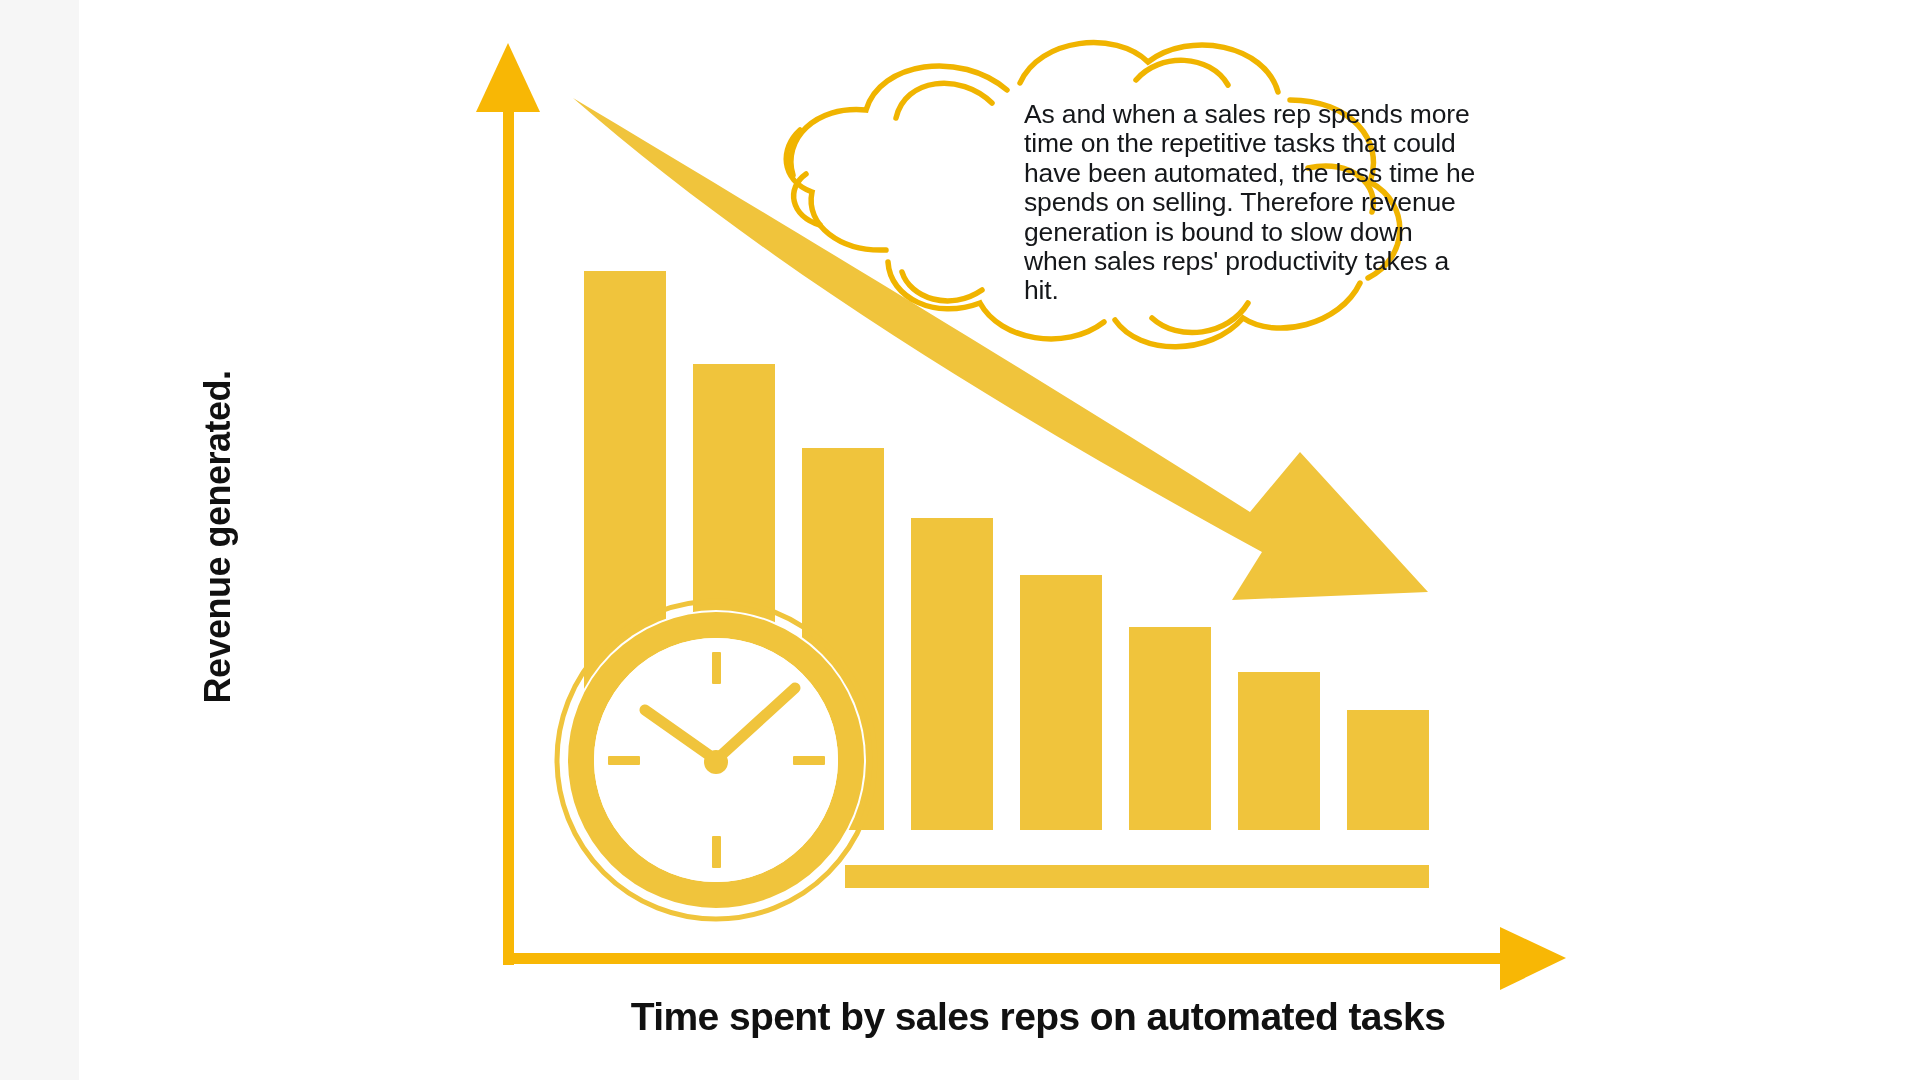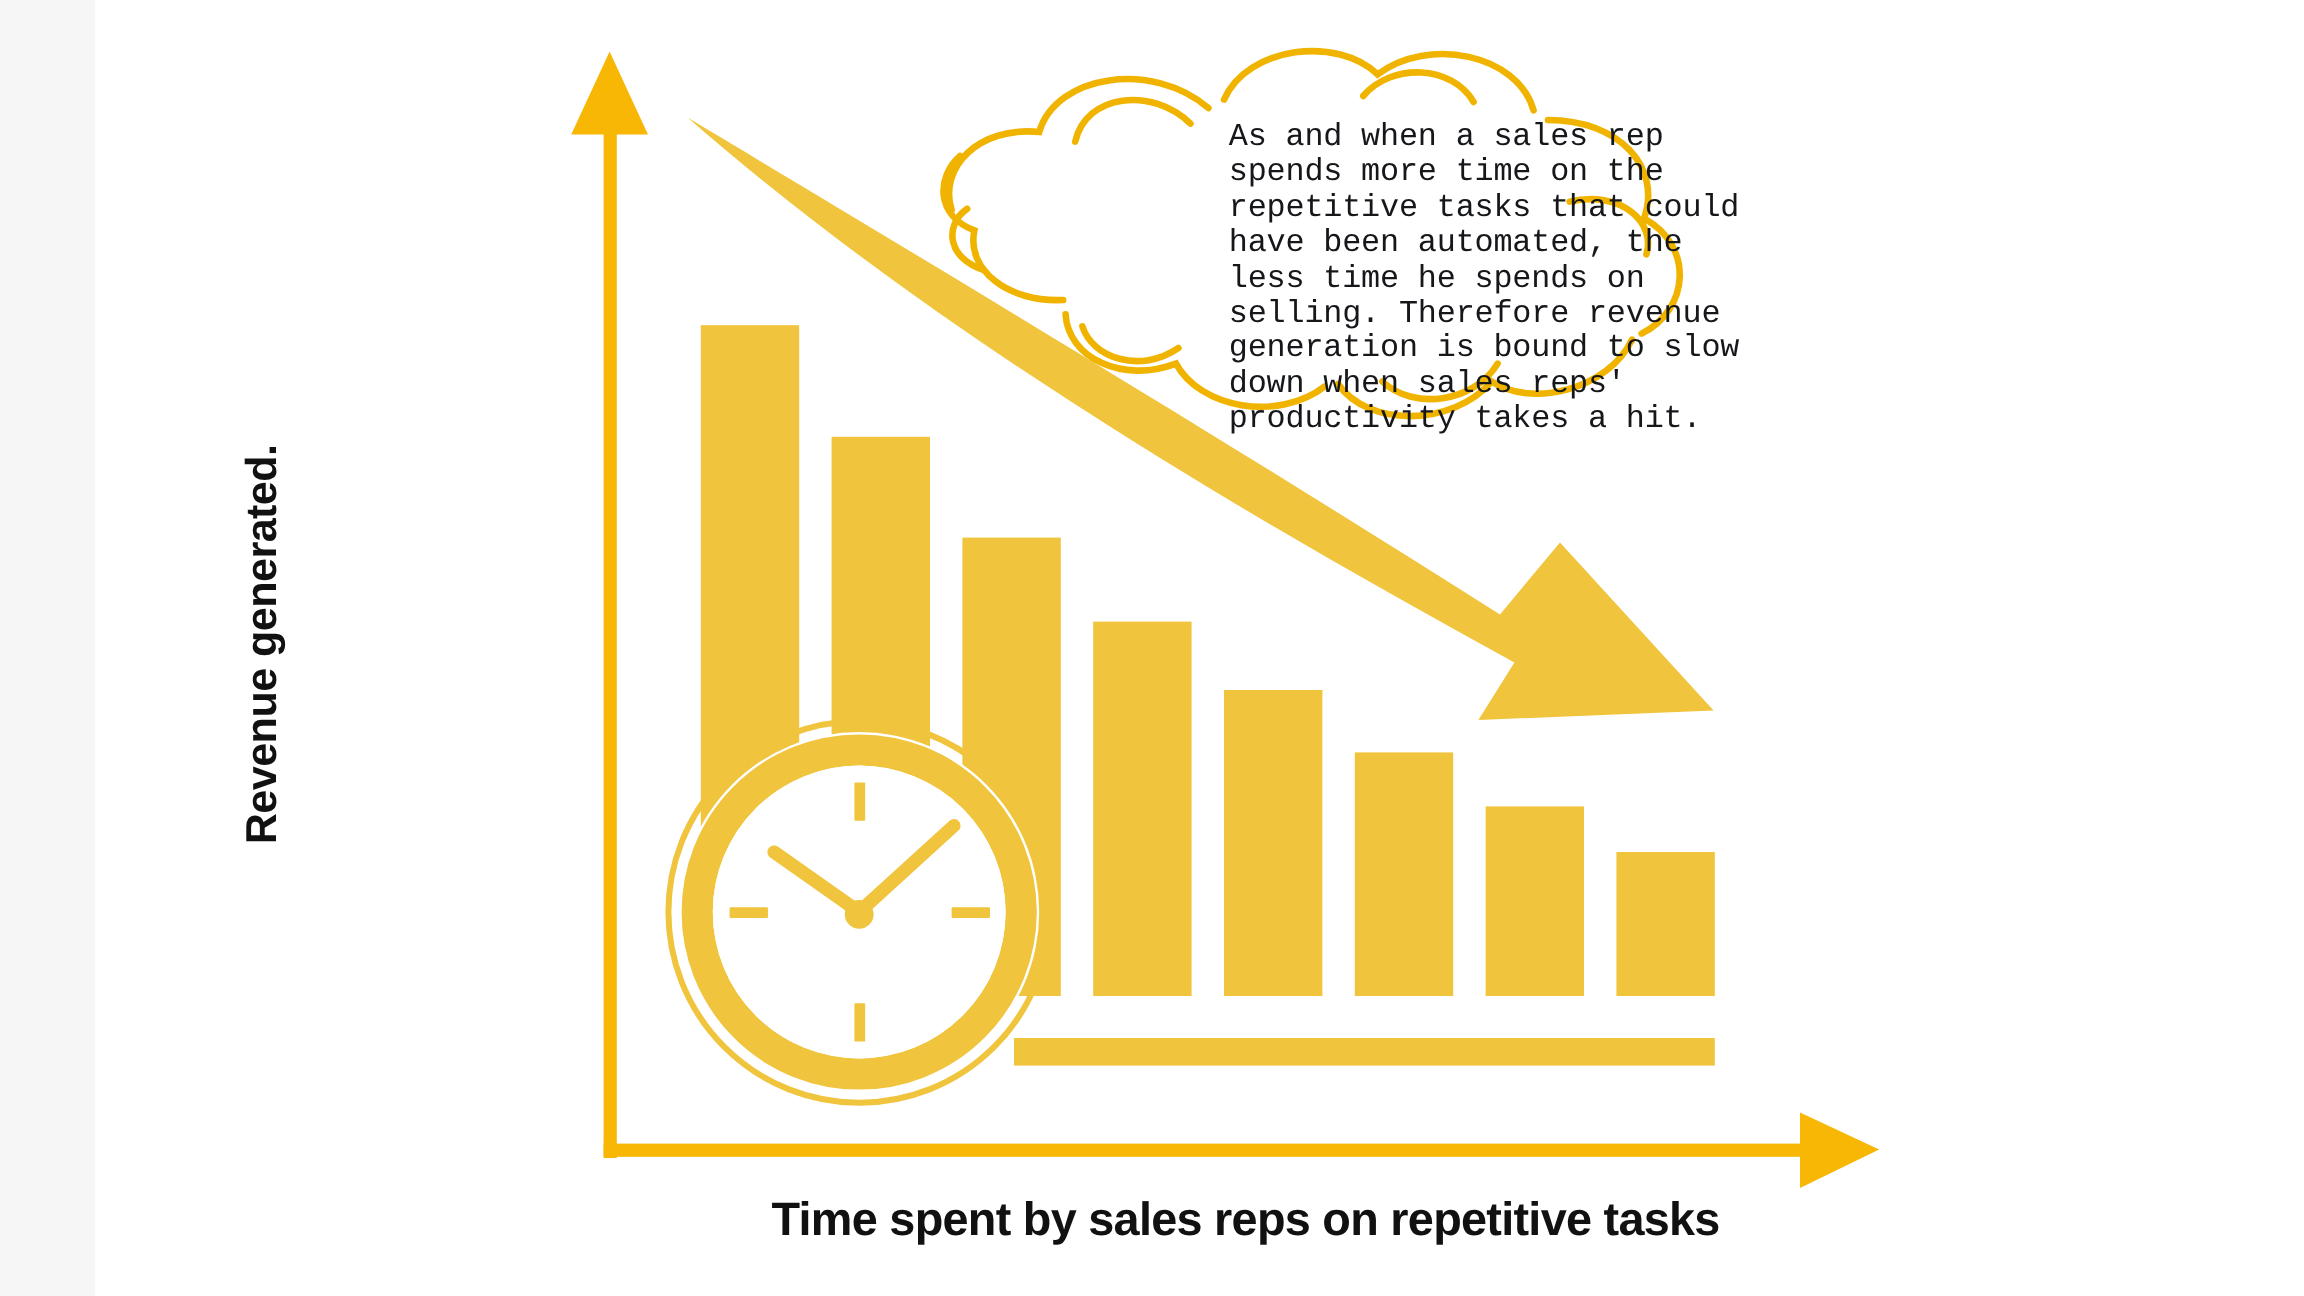--- a/index.html
+++ b/index.html
@@ -65,21 +65,21 @@
     font-family: "Liberation Sans", "DejaVu Sans", sans-serif;
   }
   .bubble-text {
     position: absolute;
     left: 1024px;
     top: 100px;
     width: 452px;
     font-size: 26.5px;
     line-height: 29.4px;
     color: #15171a;
-    font-family: Liberation Mono, monospace;
+    font-family: Liberation Sans, sans-serif;
     letter-spacing: -0.15px;
     white-space: pre-line;
   }
 </style>
 </head>
 <body>
 
 <div id="canvas">
 
   <div class="page-gutter"></div>
@@ -170,17 +170,17 @@
       <path d="M 886 250
                C 840 252, 805 225, 812 192
                C 780 180, 780 148, 800 130"></path>
       <path d="M 820 225
                C 790 216, 786 188, 806 174"></path>
     </g>
   </svg>
 
   <div class="y-axis-title">Revenue generated.</div>
 
-  <div class="x-axis-title">Time spent by sales reps on repetitive tasks</div>
+  <div class="x-axis-title">Time spent by sales reps on automated tasks</div>
 
   <div class="bubble-text">As and when a sales rep spends more time on the repetitive tasks that could have been automated, the less time he spends on selling. Therefore revenue generation is bound to slow down when sales reps' productivity takes a hit.</div>
 
 </div>
 
 </body></html>

